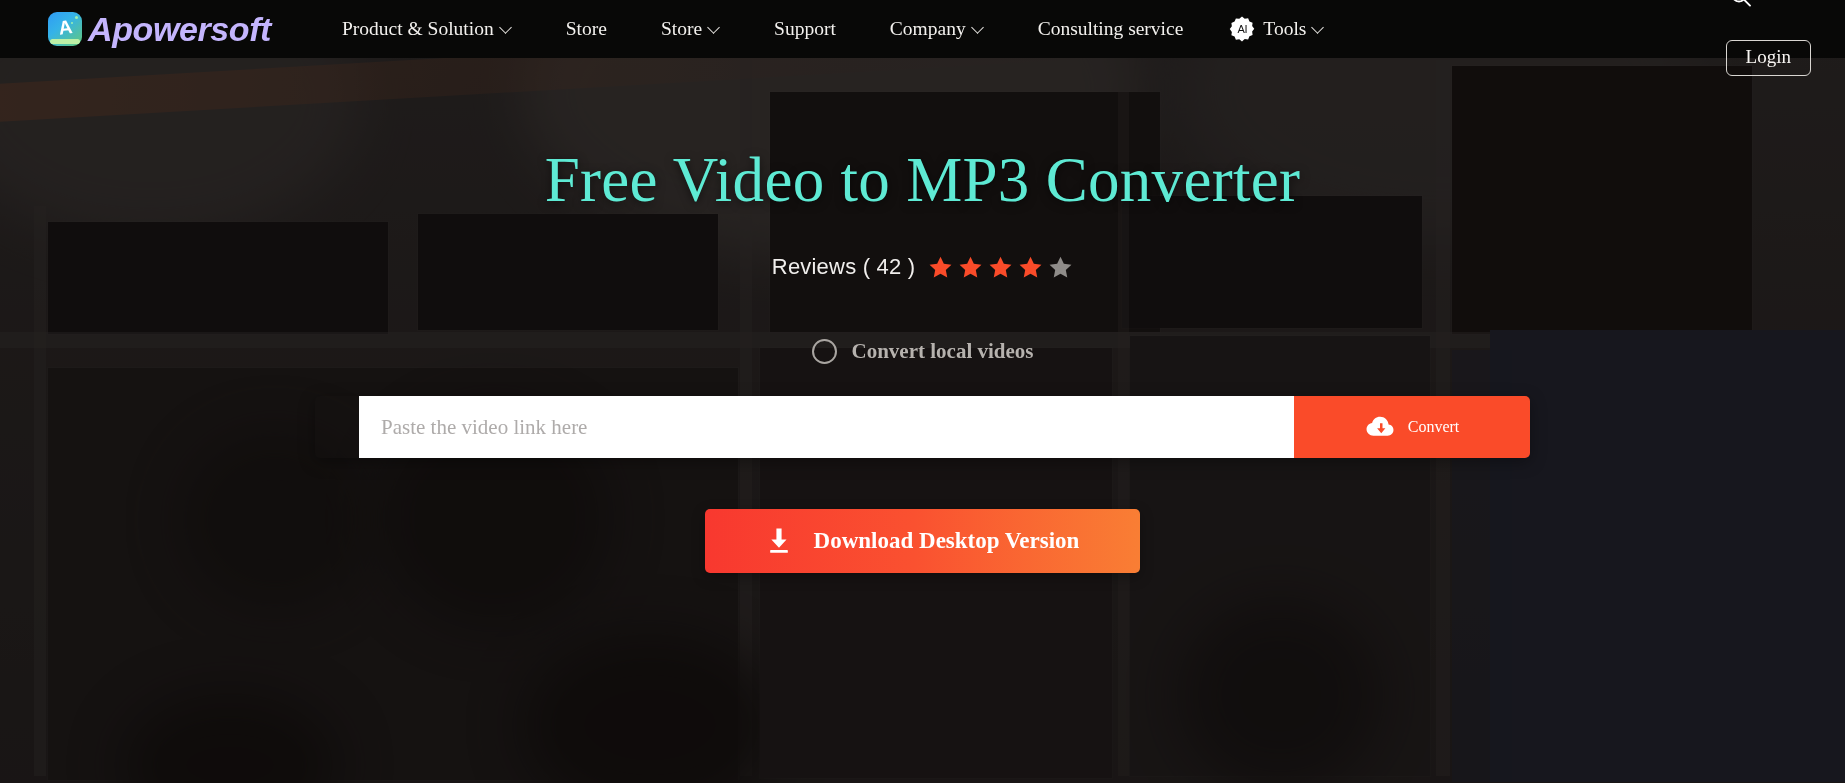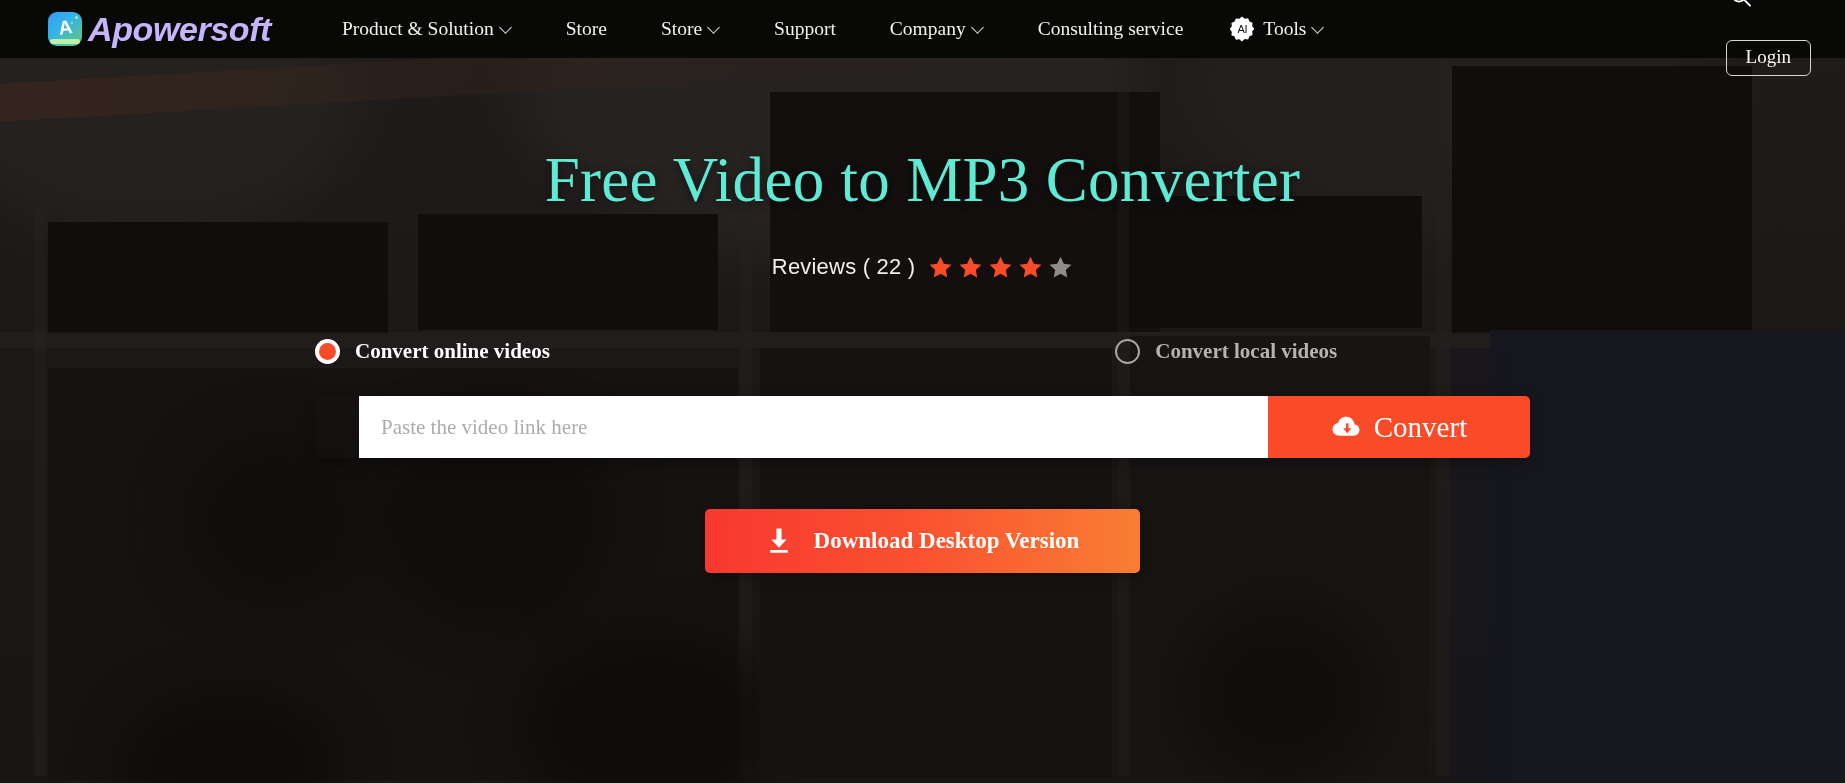--- a/index.html
+++ b/index.html
@@ -291,31 +291,31 @@
     border: none;
     outline: none;
     background: #ffffff;
     font-family: "Liberation Serif", serif;
     font-size: 21px;
     color: #3a3a3a;
     padding: 0 22px;
   }
   .link-input::placeholder { color: #aeabaa; }
   .convert-btn {
-    width: 262px;
+    width: 236px;
     background: #fa4b29;
     border: none;
     display: flex;
     align-items: center;
     justify-content: center;
     gap: 13px;
     cursor: pointer;
     color: #ffffff;
     font-family: "Liberation Serif", serif;
-    font-size: 29px;
+    font-size: 16px;
     text-align: right;
   }
 
   .download-btn {
     margin-top: 51px;
     width: 435px;
     height: 64px;
     border: none;
     border-radius: 5px;
     background: linear-gradient(90deg, #f8382f 0%, #fa5130 48%, #f97e34 100%);
@@ -427,45 +427,41 @@
       </div>
       <button class="login-btn">Login</button>
     </div>
   </div>
 
   <div class="hero">
 
     <h1 class="hero-title">Free Video to MP3 Converter</h1>
 
     <div class="reviews-row">
-      <span class="reviews-label">Reviews ( 22 )</span>
+      <span class="reviews-label">Reviews ( 42 )</span>
       <span class="stars">
         <svg class="star" viewBox="0 0 24 24">
             <path fill="#fa4b29" d="M12 1.6l3.2 6.9 7.3.9-5.4 5 1.4 7.3L12 18.1 5.5 21.7l1.4-7.3-5.4-5 7.3-.9z"></path>
           </svg>
         <svg class="star" viewBox="0 0 24 24">
             <path fill="#fa4b29" d="M12 1.6l3.2 6.9 7.3.9-5.4 5 1.4 7.3L12 18.1 5.5 21.7l1.4-7.3-5.4-5 7.3-.9z"></path>
           </svg>
         <svg class="star" viewBox="0 0 24 24">
             <path fill="#fa4b29" d="M12 1.6l3.2 6.9 7.3.9-5.4 5 1.4 7.3L12 18.1 5.5 21.7l1.4-7.3-5.4-5 7.3-.9z"></path>
           </svg>
         <svg class="star" viewBox="0 0 24 24">
             <path fill="#fa4b29" d="M12 1.6l3.2 6.9 7.3.9-5.4 5 1.4 7.3L12 18.1 5.5 21.7l1.4-7.3-5.4-5 7.3-.9z"></path>
           </svg>
         <svg class="star" viewBox="0 0 24 24">
             <path fill="#8f8c89" d="M12 1.6l3.2 6.9 7.3.9-5.4 5 1.4 7.3L12 18.1 5.5 21.7l1.4-7.3-5.4-5 7.3-.9z"></path>
           </svg>
       </span>
     </div>
 
     <div class="options-row">
-      <label class="option">
-        <span class="radio on"></span>
-        <span class="option-label active">Convert online videos</span>
-      </label>
       <label class="option mid">
         <span class="radio off"></span>
         <span class="option-label">Convert local videos</span>
       </label>
     </div>
 
     <div class="searchbar">
       <input class="link-input" type="text" placeholder="Paste the video link here" style="">
       <button class="convert-btn">
         <svg class="dl-icon" viewBox="0 0 30 26" style="width:30px;height:25px;">

